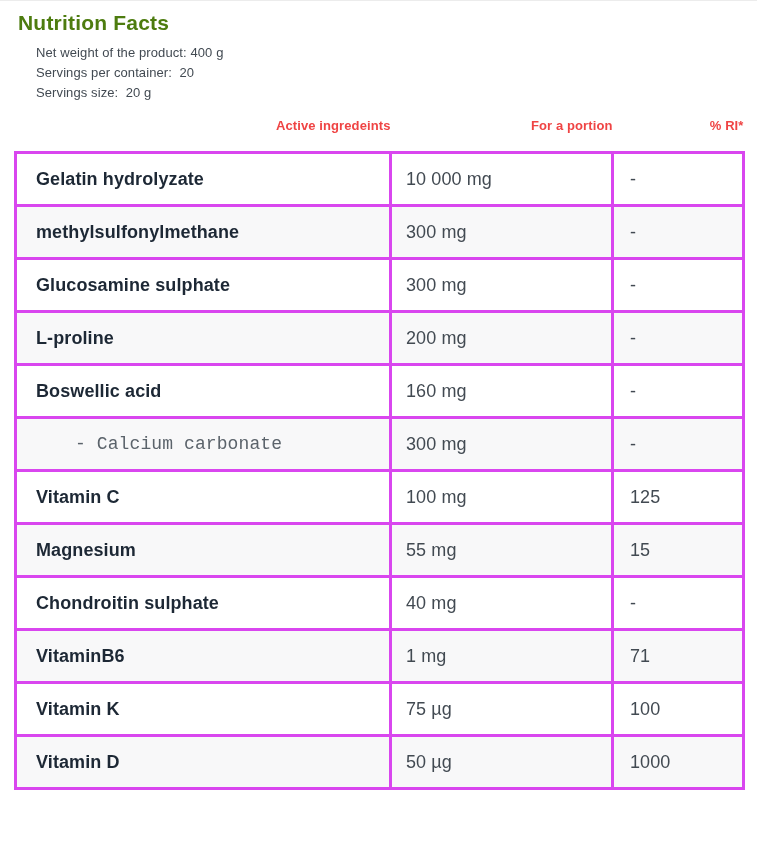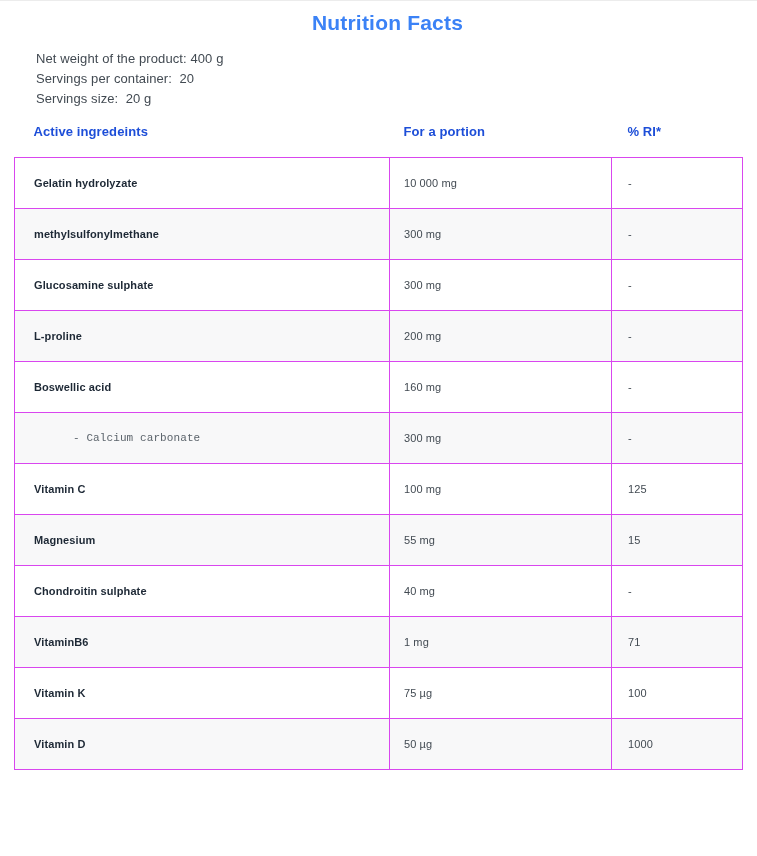--- a/index.html
+++ b/index.html
@@ -14,27 +14,26 @@
     color: #1d2835;
     overflow: hidden;
     position: relative;
   }
   .top-divider {
     width: 100%;
     height: 1px;
     background: #ececec;
   }
   .page-title {
-    margin: 10px 0 17px 18px;
+    margin: 10px 0 11px 18px;
     font-size: 21px;
     line-height: 23px;
     font-weight: 700;
-    color: #3b82f6;
+    color: #4d7c0f;
     letter-spacing: 0.2px;
-    text-align: center;
   }
   .meta {
     margin: 0 0 0 36px;
   }
   .meta-line {
     margin: 0 0 5px 0;
     font-size: 13px;
     line-height: 15px;
     color: #424a52;
     white-space: pre-wrap;
@@ -43,35 +42,35 @@
   table.nutrition {
     margin: 19px 0 0 14px;
     width: 728px;
     border-collapse: collapse;
     table-layout: fixed;
   }
   col.c1 { width: 375px; }
   col.c2 { width: 222px; }
   col.c3 { width: 131px; }
   thead th {
-    text-align: left;
+    text-align: right;
     font-size: 13px;
     line-height: 14px;
     font-weight: 700;
-    color: #1d4ed8;
+    color: #ef4444;
     padding: 0 0 18px 0;
     letter-spacing: 0.1px;
   }
   thead th.h1 { padding-left: 19px; }
   thead th.h2 { padding-left: 14px; }
   thead th.h3 { padding-left: 16px; }
   tbody td {
-    border: 1px solid #d946ef;
+    border: 3px solid #d946ef;
     height: 48px;
-    font-size: 11px;
+    font-size: 18px;
     line-height: 15px;
     vertical-align: middle;
     letter-spacing: 0.1px;
   }
   tbody tr:nth-child(even) {
     background: #f8f8f9;
   }
   td.name {
     font-weight: 700;
     color: #1d2835;

